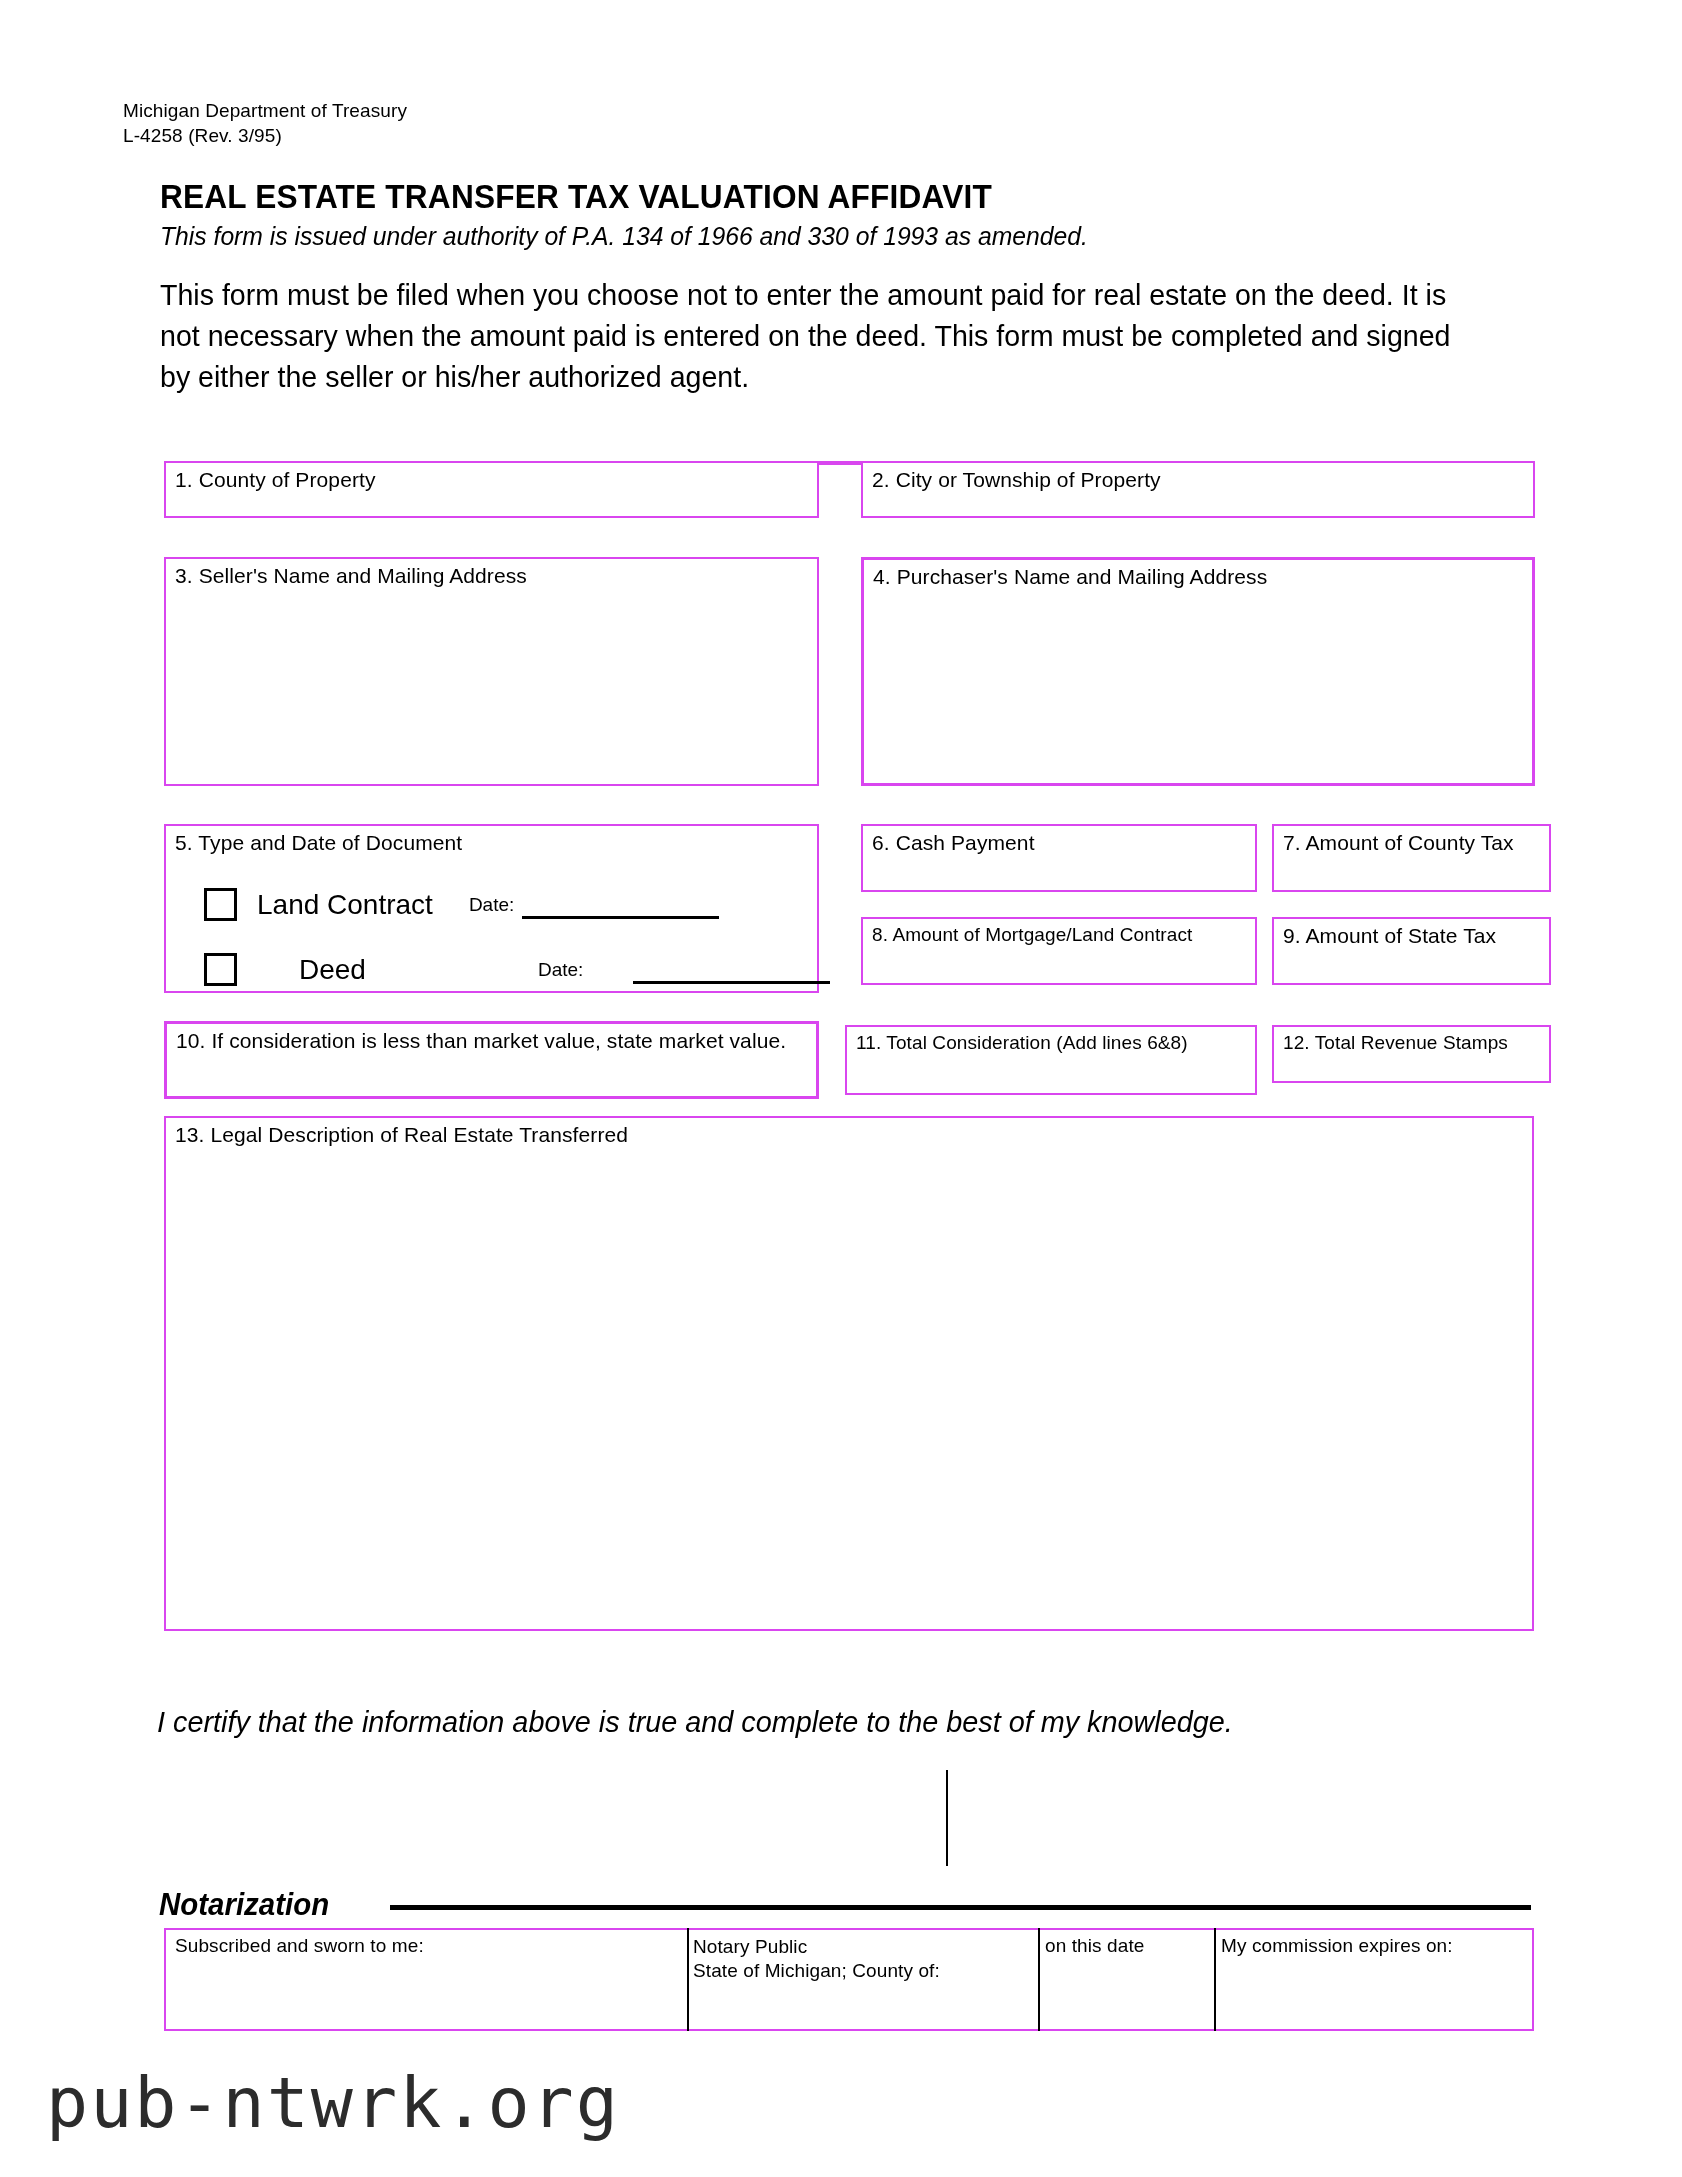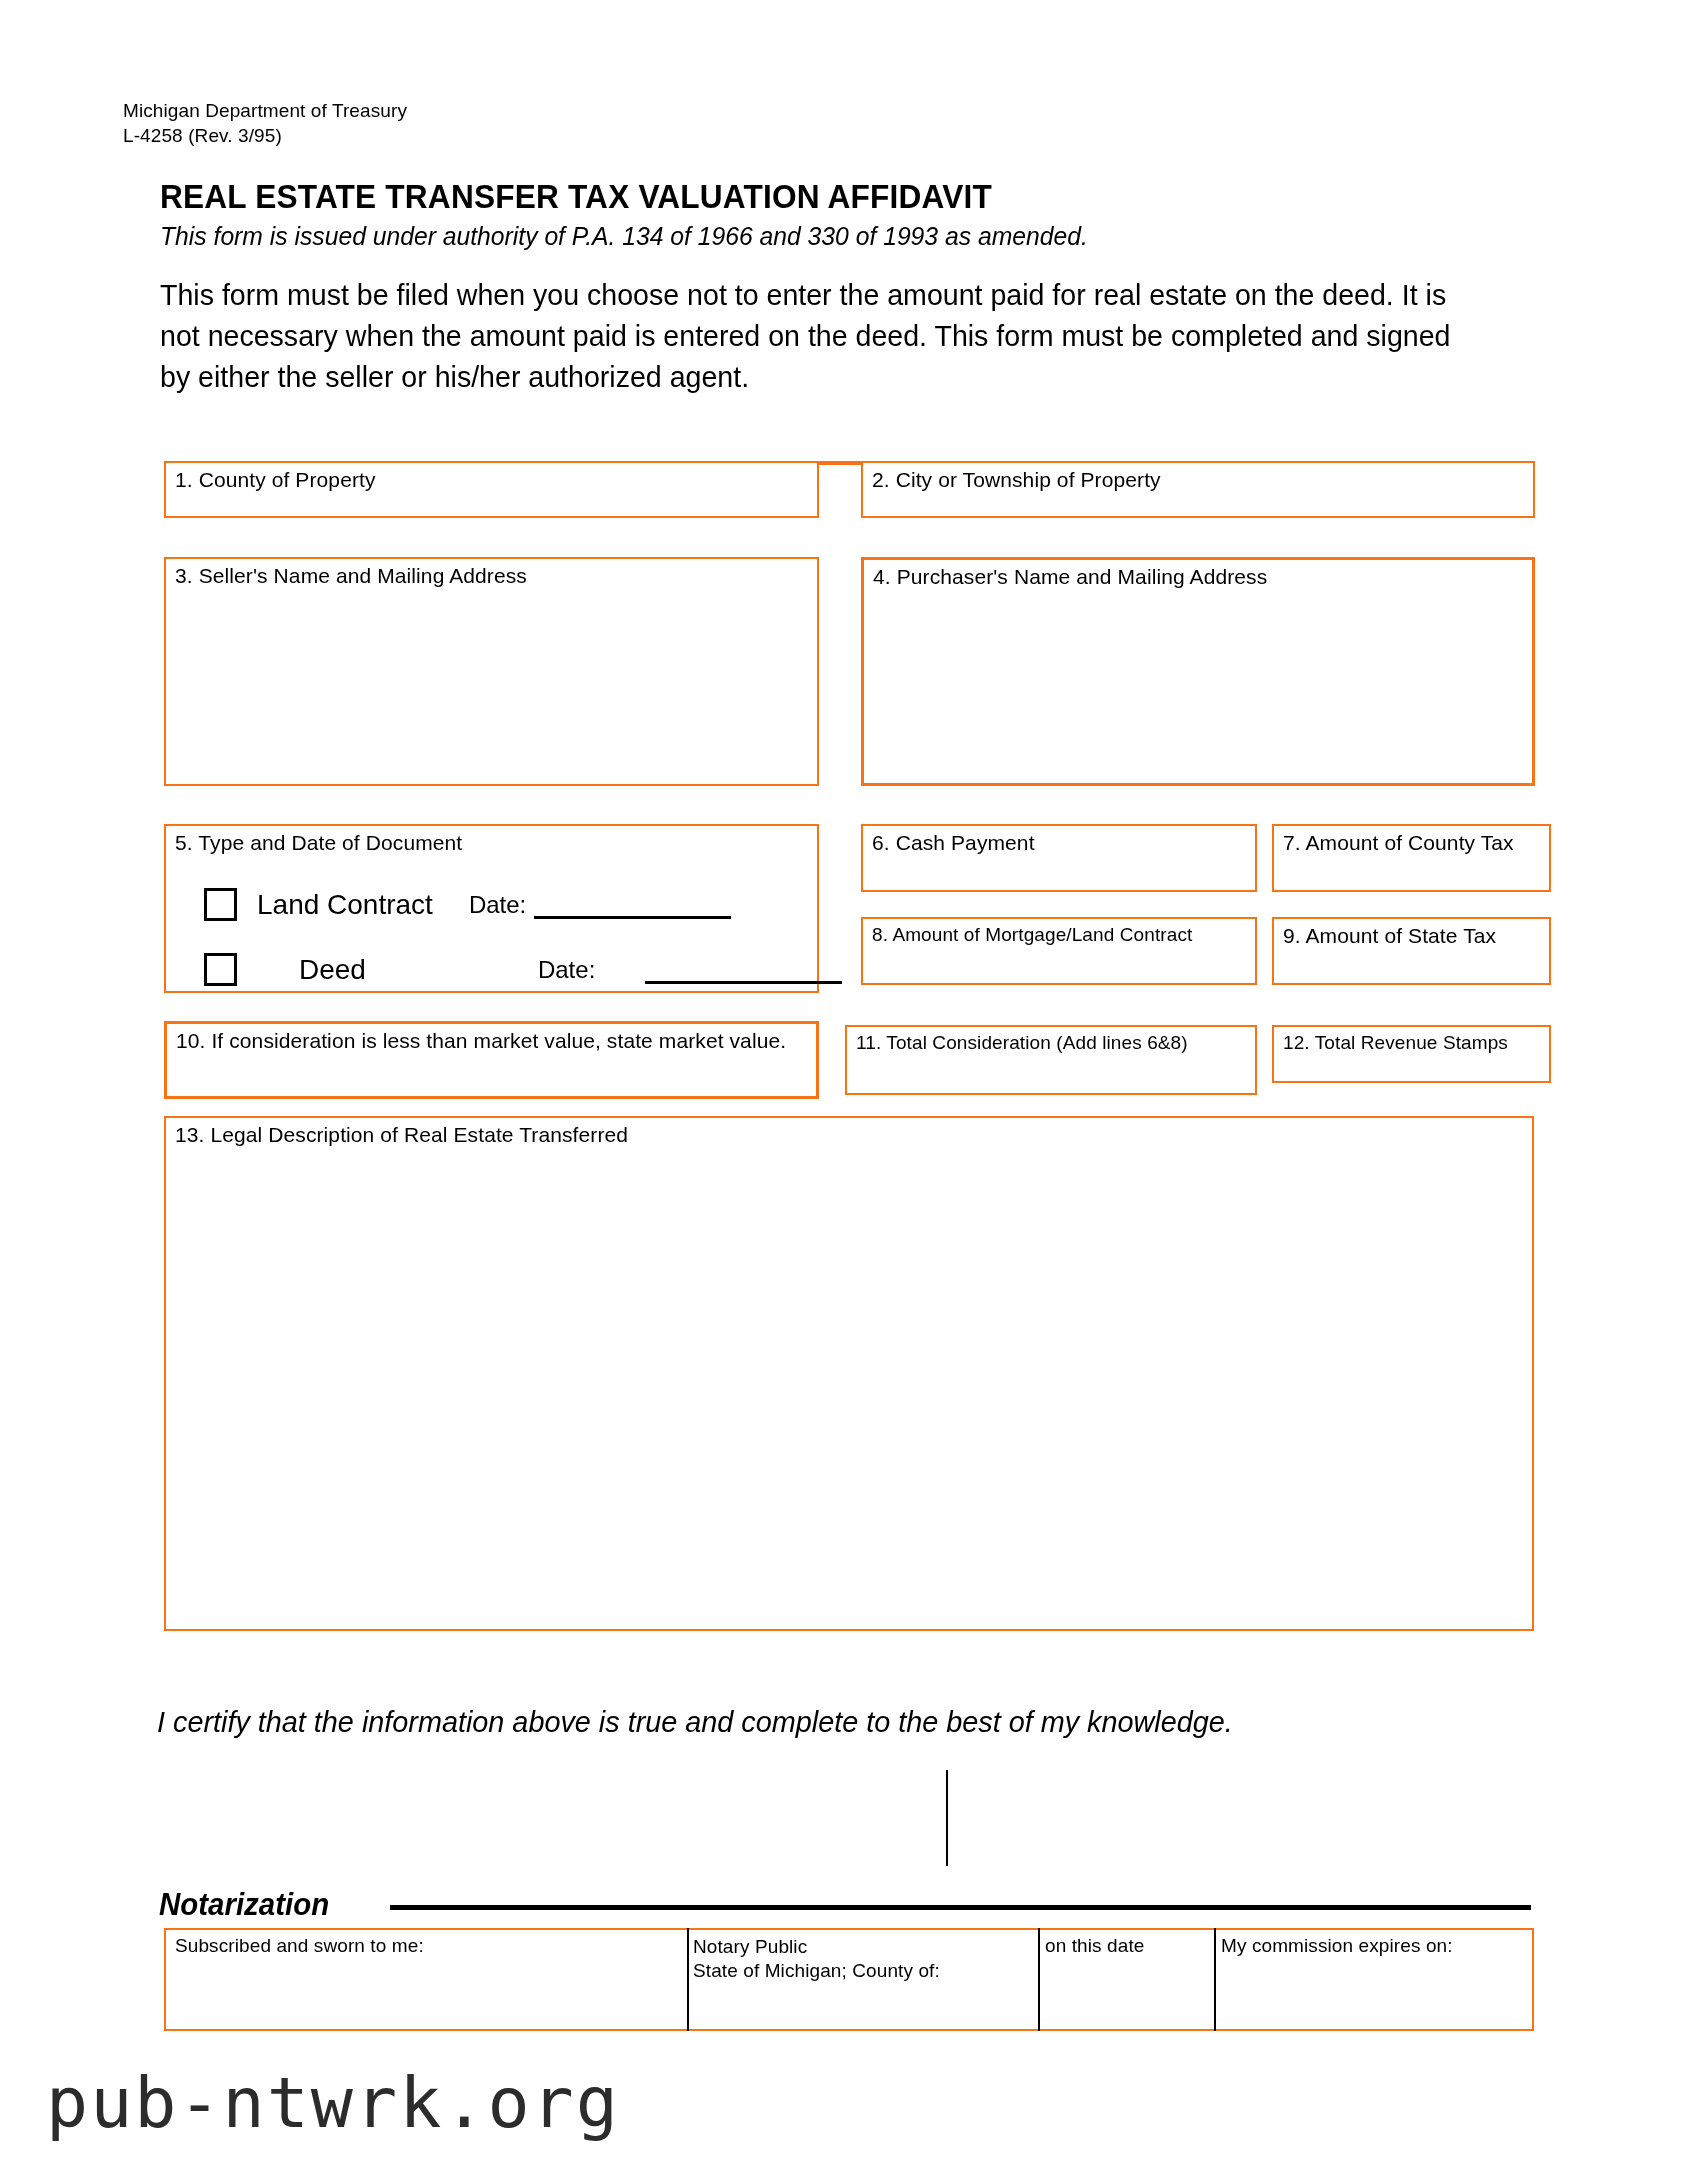--- a/index.html
+++ b/index.html
@@ -60,21 +60,21 @@
     font-size: 29px;
     line-height: 1.42;
     transform: scaleX(0.985);
     transform-origin: left top;
   }
 
   
   .fbox {
     position: absolute;
     box-sizing: border-box;
-    border: 2px solid #f97316;
+    border: 2px solid #d946ef;
     background: #ffffff;
   }
   .fbox.heavy { border-width: 3px; text-align: center; }
   .flabel {
     position: absolute;
     left: 9px;
     top: 5px;
     font-size: 21px;
     white-space: nowrap;
     letter-spacing: 0.1px;
@@ -95,21 +95,21 @@
     box-sizing: border-box;
     background: #ffffff;
     flex: 0 0 auto;
   }
   .cblabel {
     font-size: 28px;
     margin-left: 20px;
     white-space: nowrap;
   }
   .cbdate {
-    font-size: 24px;
+    font-size: 19px;
     margin-left: 36px;
     white-space: nowrap;
   }
   .dateline {
     display: inline-block;
     border-bottom: 3px solid #000000;
     height: 26px;
     vertical-align: bottom;
     margin-left: 8px;
   }

